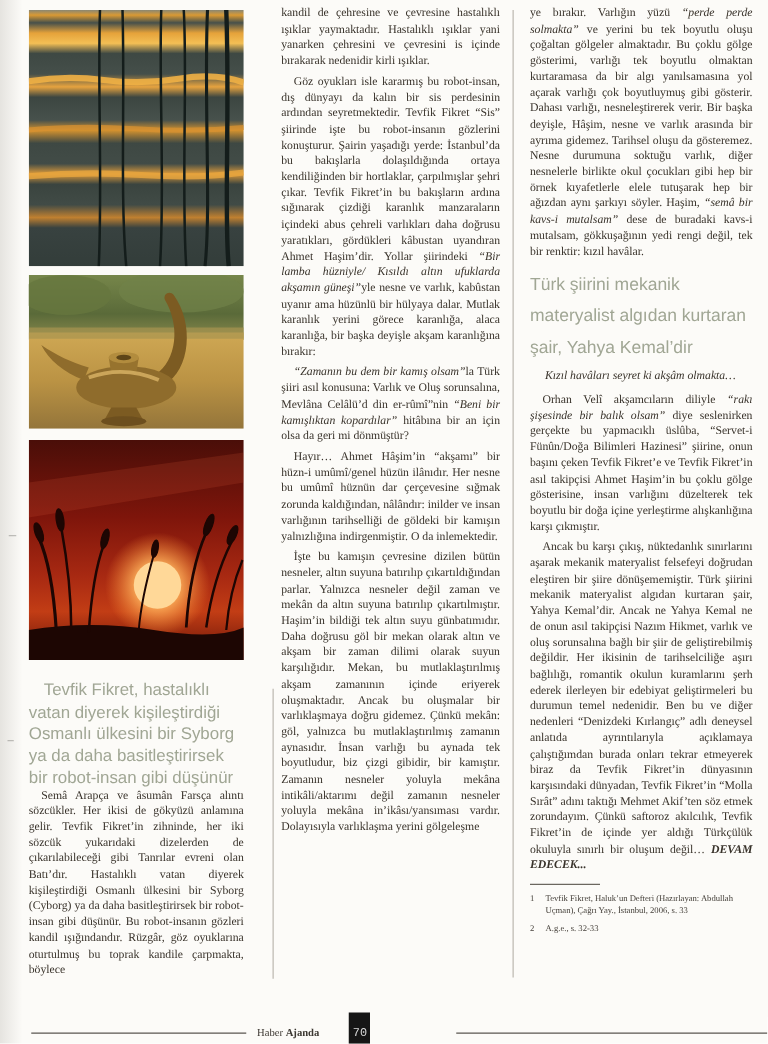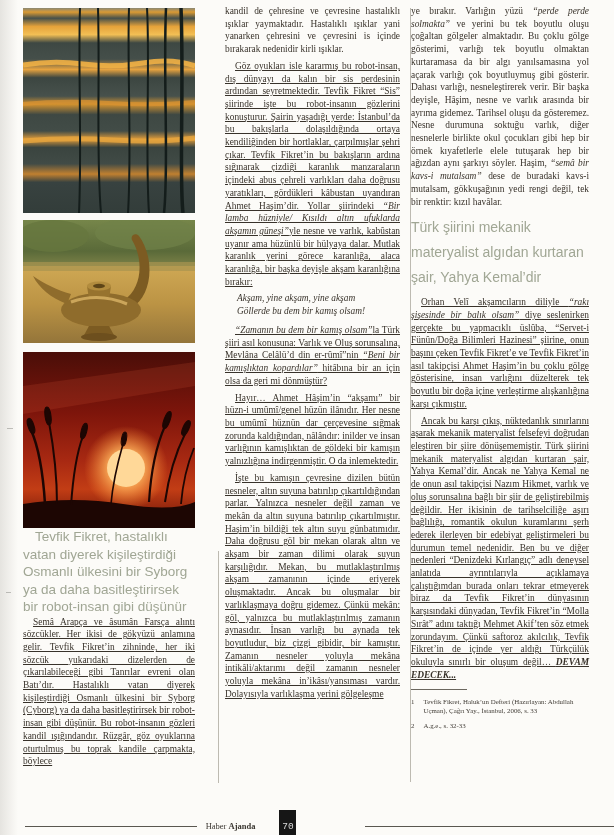--- a/index.html
+++ b/index.html
@@ -11,34 +11,35 @@
   }
   .edge-shade{position:absolute;left:0;top:0;bottom:0;width:18px;
     background:linear-gradient(to right, rgba(110,105,95,.16), rgba(110,105,95,0));}
   .scan-mark{position:absolute;background:rgba(90,88,82,.35);}
   .mark1{left:7px;top:428px;width:6px;height:1px;}
   .mark2{left:6px;top:592px;width:5px;height:1px;}
 
   .col{position:absolute;}
   .col-left{left:23px;top:8px;width:172px;}
   .col-mid{left:225px;top:5px;width:175px;}
-  .col-right{left:411px;top:5px;width:178px;}
+  .col-right{left:424px;top:5px;width:178px;}
 
   .photo{margin:0 0 7px 0;width:172px;line-height:0;}
   .photo.p2{margin-bottom:9px;}
   .photo.p3{margin-bottom:0;}
   .photo svg{display:block;}
 
   .pull-quote{
+    margin-top:15px;
     font-family:"Liberation Sans", sans-serif;
     font-size:13.5px;line-height:17.5px;
     color:#a0a694;text-indent:12px;
   }
   .blocks p.body-p{margin:0 0 4px 0;font-size:9.4px;line-height:12.7px;text-align:justify;}
-  .blocks p.ind{text-indent:10px;text-decoration:underline;}
+  .blocks p.ind{text-indent:10px;}
   .it{font-style:italic;}
   .bd{font-weight:bold;}
   .col-heading{
     margin:7px 0 5px 0;
     font-family:"Liberation Sans", sans-serif;font-weight:normal;
     font-size:14px;line-height:25px;color:#a0a694;
   }
   .verse{margin:4px 0 6px 0;padding-left:12px;font-style:italic;font-size:9.4px;line-height:12.8px;}
   .verse-line{white-space:normal;}
 
@@ -192,33 +193,30 @@
         <p class="body-p ind"><span>Semâ Arapça ve âsumân Farsça alıntı sözcükler. Her ikisi de gökyüzü anlamına gelir. Tevfik Fikret’in zihninde, her iki sözcük yukarıdaki dizelerden de çıkarılabileceği gibi Tanrılar evreni olan Batı’dır. Hastalıklı vatan diyerek kişileştirdiği Osmanlı ülkesini bir Syborg (Cyborg) ya da daha basitleştirirsek bir robot-insan gibi düşünür. Bu robot-insanın gözleri kandil ışığındandır. Rüzgâr, göz oyuklarına oturtulmuş bu toprak kandile çarpmakta, böylece</span></p>
       </div>
   </div>
 
   <div class="vrule vrule-left"></div>
   <div class="vrule vrule-right"></div>
 
   <div class="col col-mid blocks">
       <p class="body-p"><span>kandil de çehresine ve çevresine hastalıklı ışıklar yaymaktadır. Hastalıklı ışıklar yani yanarken çehresini ve çevresini is içinde bırakarak nedenidir kirli ışıklar.</span></p>
       <p class="body-p ind"><span>Göz oyukları isle kararmış bu robot-insan, dış dünyayı da kalın bir sis perdesinin ardından seyretmektedir. Tevfik Fikret “Sis” şiirinde işte bu robot-insanın gözlerini konuşturur. Şairin yaşadığı yerde: İstanbul’da bu bakışlarla dolaşıldığında ortaya kendiliğinden bir hortlaklar, çarpılmışlar şehri çıkar. Tevfik Fikret’in bu bakışların ardına sığınarak çizdiği karanlık manzaraların içindeki abus çehreli varlıkları daha doğrusu yaratıkları, gördükleri kâbustan uyandıran Ahmet Haşim’dir. Yollar şiirindeki </span><span class="it">“Bir lamba hüzniyle/ Kısıldı altın ufuklarda akşamın güneşi”</span><span>yle nesne ve varlık, kabûstan uyanır ama hüzünlü bir hülyaya dalar. Mutlak karanlık yerini görece karanlığa, alaca karanlığa, bir başka deyişle akşam karanlığına bırakır:</span></p>
-      <div class="verse">
-        <div class="verse-line">Akşam, yine akşam, yine akşam</div>
-        <div class="verse-line">Göllerde bu dem bir kamış olsam!</div>
-      </div>
       <p class="body-p ind"><span class="it">“Zamanın bu dem bir kamış olsam”</span><span>la Türk şiiri asıl konusuna: Varlık ve Oluş sorunsalına, Mevlâna Celâlü’d din er-rûmî”nin </span><span class="it">“Beni bir kamışlıktan kopardılar”</span><span> hitâbına bir an için olsa da geri mi dönmüştür?</span></p>
-      <p class="body-p ind"><span>Hayır… Ahmet Hâşim’in “akşamı” bir hüzn-i umûmî/genel hüzün ilânıdır. Her nesne bu umûmî hüznün dar çerçevesine sığmak zorunda kaldığından, nâlândır: inilder ve insan varlığının kamışlıktan de göldeki bir kamışın yalnızlığına indirgenmiştir. O da inlemektedir.</span></p>
+      <p class="body-p ind"><span>Hayır… Ahmet Hâşim’in “akşamı” bir hüzn-i umûmî/genel hüzün ilânıdır. Her nesne bu umûmî hüznün dar çerçevesine sığmak zorunda kaldığından, nâlândır: inilder ve insan varlığının tarihselliği de göldeki bir kamışın yalnızlığına indirgenmiştir. O da inlemektedir.</span></p>
       <p class="body-p ind"><span>İşte bu kamışın çevresine dizilen bütün nesneler, altın suyuna batırılıp çıkartıldığından parlar. Yalnızca nesneler değil zaman ve mekân da altın suyuna batırılıp çıkartılmıştır. Haşim’in bildiği tek altın suyu günbatımıdır. Daha doğrusu göl bir mekan olarak altın ve akşam bir zaman dilimi olarak suyun karşılığıdır. Mekan, bu mutlaklaştırılmış akşam zamanının içinde eriyerek oluşmaktadır. Ancak bu oluşmalar bir varlıklaşmaya doğru gidemez. Çünkü mekân: göl, yalnızca bu mutlaklaştırılmış zamanın aynasıdır. İnsan varlığı bu aynada tek boyutludur, biz çizgi gibidir, bir kamıştır. Zamanın nesneler yoluyla mekâna intikâli/aktarımı değil zamanın nesneler yoluyla mekâna in’ikâsı/yansıması vardır. Dolayısıyla varlıklaşma yerini gölgeleşme</span></p>
     </div>
 
   <div class="col col-right blocks">
       <p class="body-p"><span>ye bırakır. Varlığın yüzü </span><span class="it">“perde perde solmakta”</span><span> ve yerini bu tek boyutlu oluşu çoğaltan gölgeler almaktadır. Bu çoklu gölge gösterimi, varlığı tek boyutlu olmaktan kurtaramasa da bir algı yanılsamasına yol açarak varlığı çok boyutluymuş gibi gösterir. Dahası varlığı, nesneleştirerek verir. Bir başka deyişle, Hâşim, nesne ve varlık arasında bir ayrıma gidemez. Tarihsel oluşu da gösteremez. Nesne durumuna soktuğu varlık, diğer nesnelerle birlikte okul çocukları gibi hep bir örnek kıyafetlerle elele tutuşarak hep bir ağızdan aynı şarkıyı söyler. Haşim, </span><span class="it">“semâ bir kavs-i mutalsam”</span><span> dese de buradaki kavs-i mutalsam, gökkuşağının yedi rengi değil, tek bir renktir: kızıl havâlar.</span></p>
       <h2 class="col-heading">Türk şiirini mekanik materyalist algıdan kurtaran şair, Yahya Kemal’dir</h2>
       <div class="verse">
+        <div class="verse-line">Kızıl havâları seyret ki akşâm olmakta…</div>
       </div>
       <p class="body-p ind"><span>Orhan Velî akşamcıların diliyle </span><span class="it">“rakı şişesinde bir balık olsam”</span><span> diye seslenirken gerçekte bu yapmacıklı üslûba, “Servet-i Fünûn/Doğa Bilimleri Hazinesi” şiirine, onun başını çeken Tevfik Fikret’e ve Tevfik Fikret’in asıl takipçisi Ahmet Haşim’in bu çoklu gölge gösterisine, insan varlığını düzelterek tek boyutlu bir doğa içine yerleştirme alışkanlığına karşı çıkmıştır.</span></p>
       <p class="body-p ind"><span>Ancak bu karşı çıkış, nüktedanlık sınırlarını aşarak mekanik materyalist felsefeyi doğrudan eleştiren bir şiire dönüşememiştir. Türk şiirini mekanik materyalist algıdan kurtaran şair, Yahya Kemal’dir. Ancak ne Yahya Kemal ne de onun asıl takipçisi Nazım Hikmet, varlık ve oluş sorunsalına bağlı bir şiir de geliştirebilmiş değildir. Her ikisinin de tarihselciliğe aşırı bağlılığı, romantik okulun kuramlarını şerh ederek ilerleyen bir edebiyat geliştirmeleri bu durumun temel nedenidir. Ben bu ve diğer nedenleri “Denizdeki Kırlangıç” adlı deneysel anlatıda ayrıntılarıyla açıklamaya çalıştığımdan burada onları tekrar etmeyerek biraz da Tevfik Fikret’in dünyasının karşısındaki dünyadan, Tevfik Fikret’in “Molla Sırât” adını taktığı Mehmet Akif’ten söz etmek zorundayım. Çünkü saftoroz akılcılık, Tevfik Fikret’in de içinde yer aldığı Türkçülük okuluyla sınırlı bir oluşum değil… </span><span class="it bd">DEVAM EDECEK...</span></p>
       <div class="footnotes">
         <div class="fn-rule"></div>
         <div class="fn">
           <span class="num">1</span>
           <span>Tevfik Fikret, Haluk’un Defteri (Hazırlayan: Abdullah Uçman), Çağrı Yay., İstanbul, 2006, s. 33</span>
         </div>
         <div class="fn">

